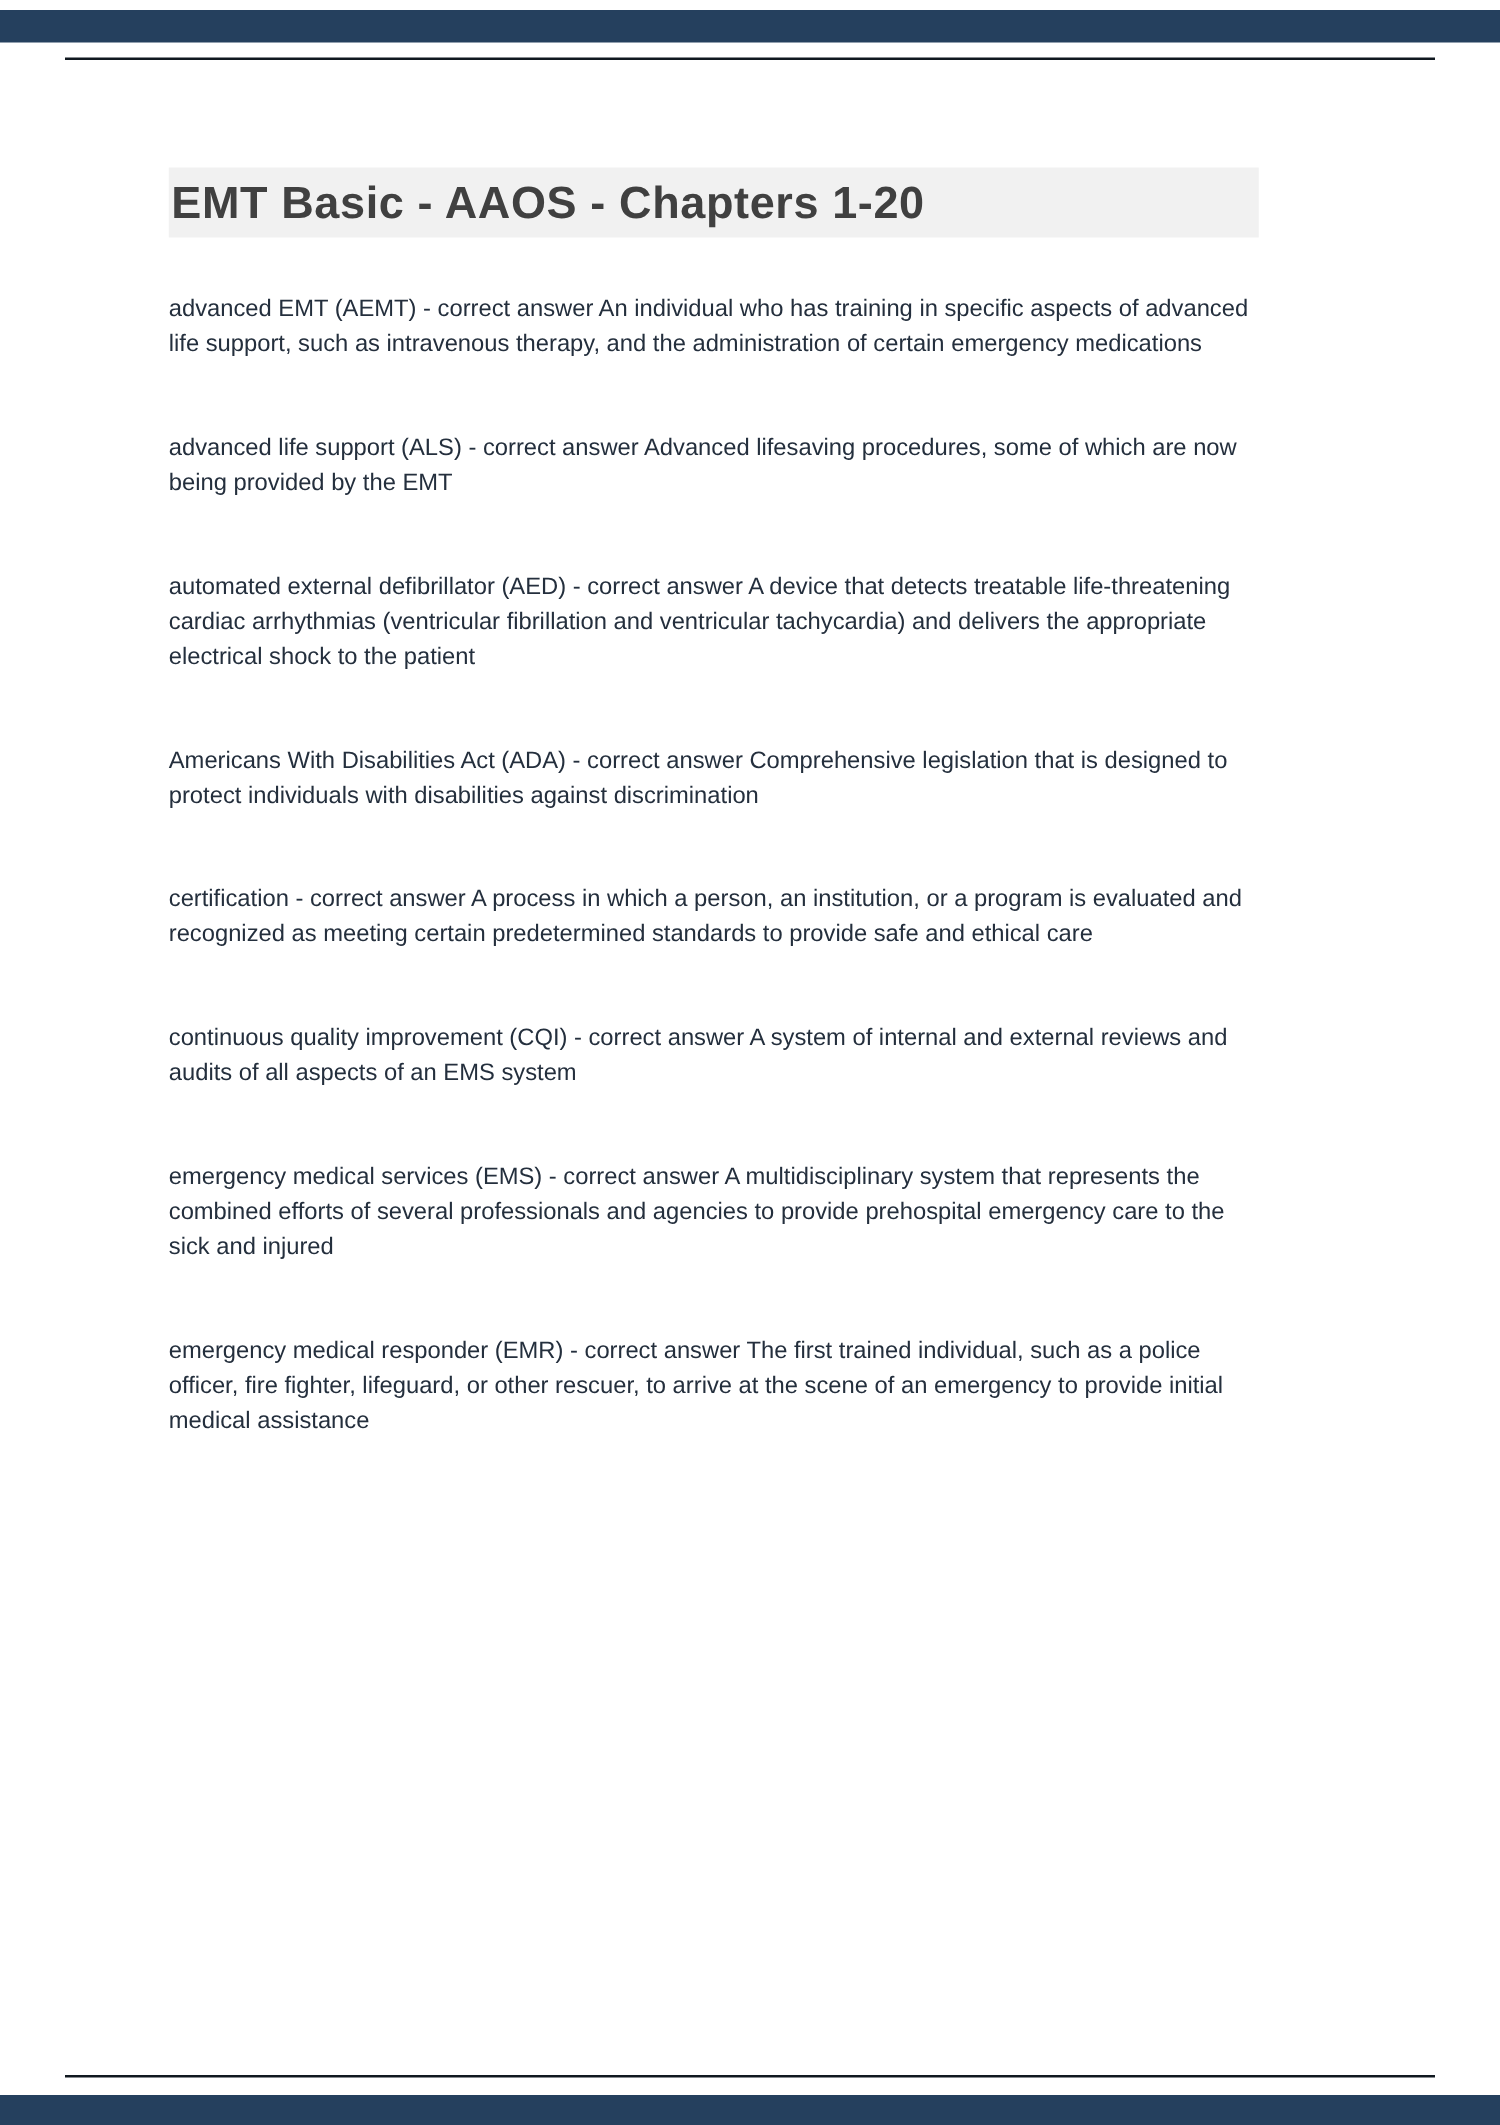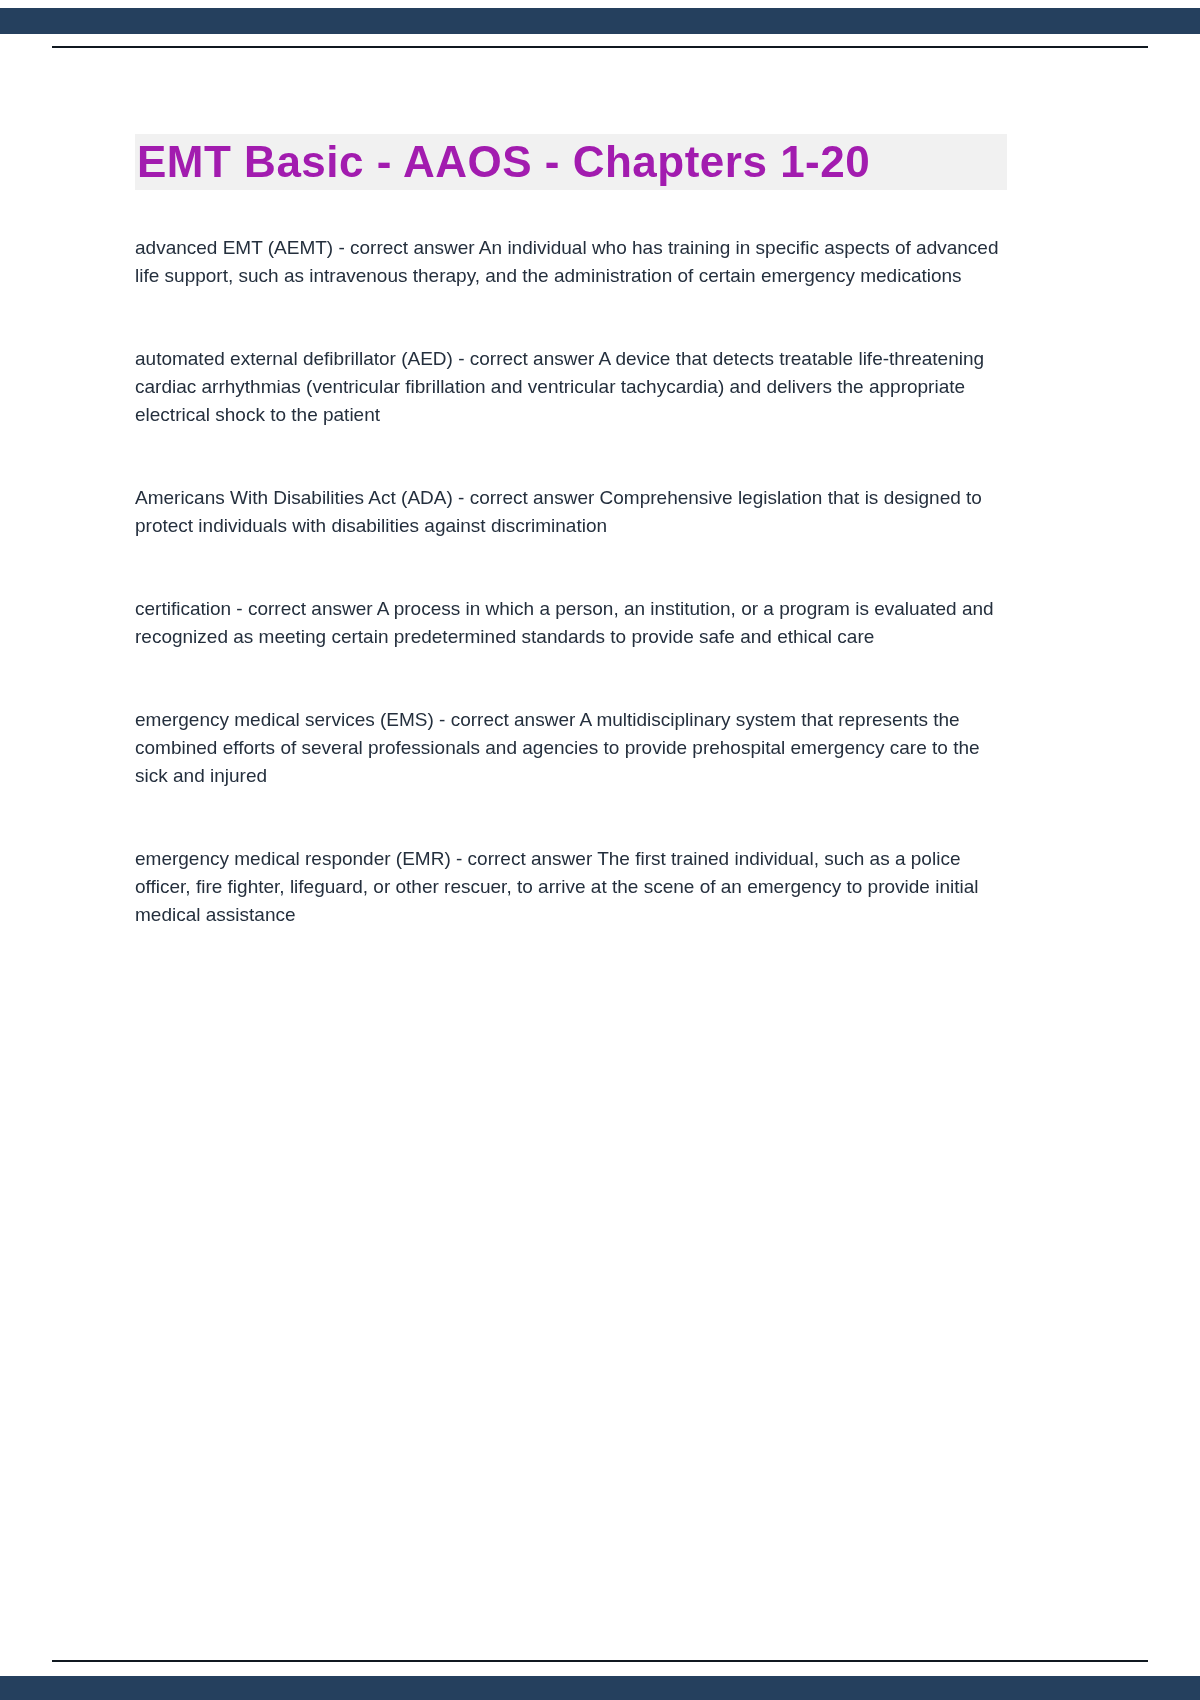--- a/index.html
+++ b/index.html
@@ -40,24 +40,24 @@
     top: 134px;
     left: 135px;
     width: 872px;
   }
   .title-highlight {
     background: #f1f1f1;
     padding: 3px 2px;
     margin: 0 0 44px 0;
   }
   .page-title {
-    font-size: 44px;
+    font-size: 36px;
     line-height: 50px;
     font-weight: bold;
-    color: #a21caf;
+    color: #404040;
     letter-spacing: 0.5px;
     margin: 0;
   }
   .entry {
     font-size: 19px;
     line-height: 28px;
     color: #242f3d;
     margin: 0 0 55px 0;
   }
   .bottom-rule {
@@ -84,23 +84,25 @@
   <div class="top-bar"></div>
   <div class="top-rule"></div>
 
   <div class="content">
 
     <div class="title-highlight">
       <h1 class="page-title">EMT Basic - AAOS - Chapters 1-20</h1>
     </div>
 
     <p class="entry">advanced EMT (AEMT) - correct answer An individual who has training in specific aspects of advanced life support, such as intravenous therapy, and the administration of certain emergency medications</p>
+    <p class="entry">advanced life support (ALS) - correct answer Advanced lifesaving procedures, some of which are now being provided by the EMT</p>
     <p class="entry">automated external defibrillator (AED) - correct answer A device that detects treatable life-threatening cardiac arrhythmias (ventricular fibrillation and ventricular tachycardia) and delivers the appropriate electrical shock to the patient</p>
     <p class="entry">Americans With Disabilities Act (ADA) - correct answer Comprehensive legislation that is designed to protect individuals with disabilities against discrimination</p>
     <p class="entry">certification - correct answer A process in which a person, an institution, or a program is evaluated and recognized as meeting certain predetermined standards to provide safe and ethical care</p>
+    <p class="entry">continuous quality improvement (CQI) - correct answer A system of internal and external reviews and audits of all aspects of an EMS system</p>
     <p class="entry">emergency medical services (EMS) - correct answer A multidisciplinary system that represents the combined efforts of several professionals and agencies to provide prehospital emergency care to the sick and injured</p>
     <p class="entry">emergency medical responder (EMR) - correct answer The first trained individual, such as a police officer, fire fighter, lifeguard, or other rescuer, to arrive at the scene of an emergency to provide initial medical assistance</p>
 
   </div>
 
   <div class="bottom-rule"></div>
   <div class="bottom-bar"></div>
 
 </div>
 

